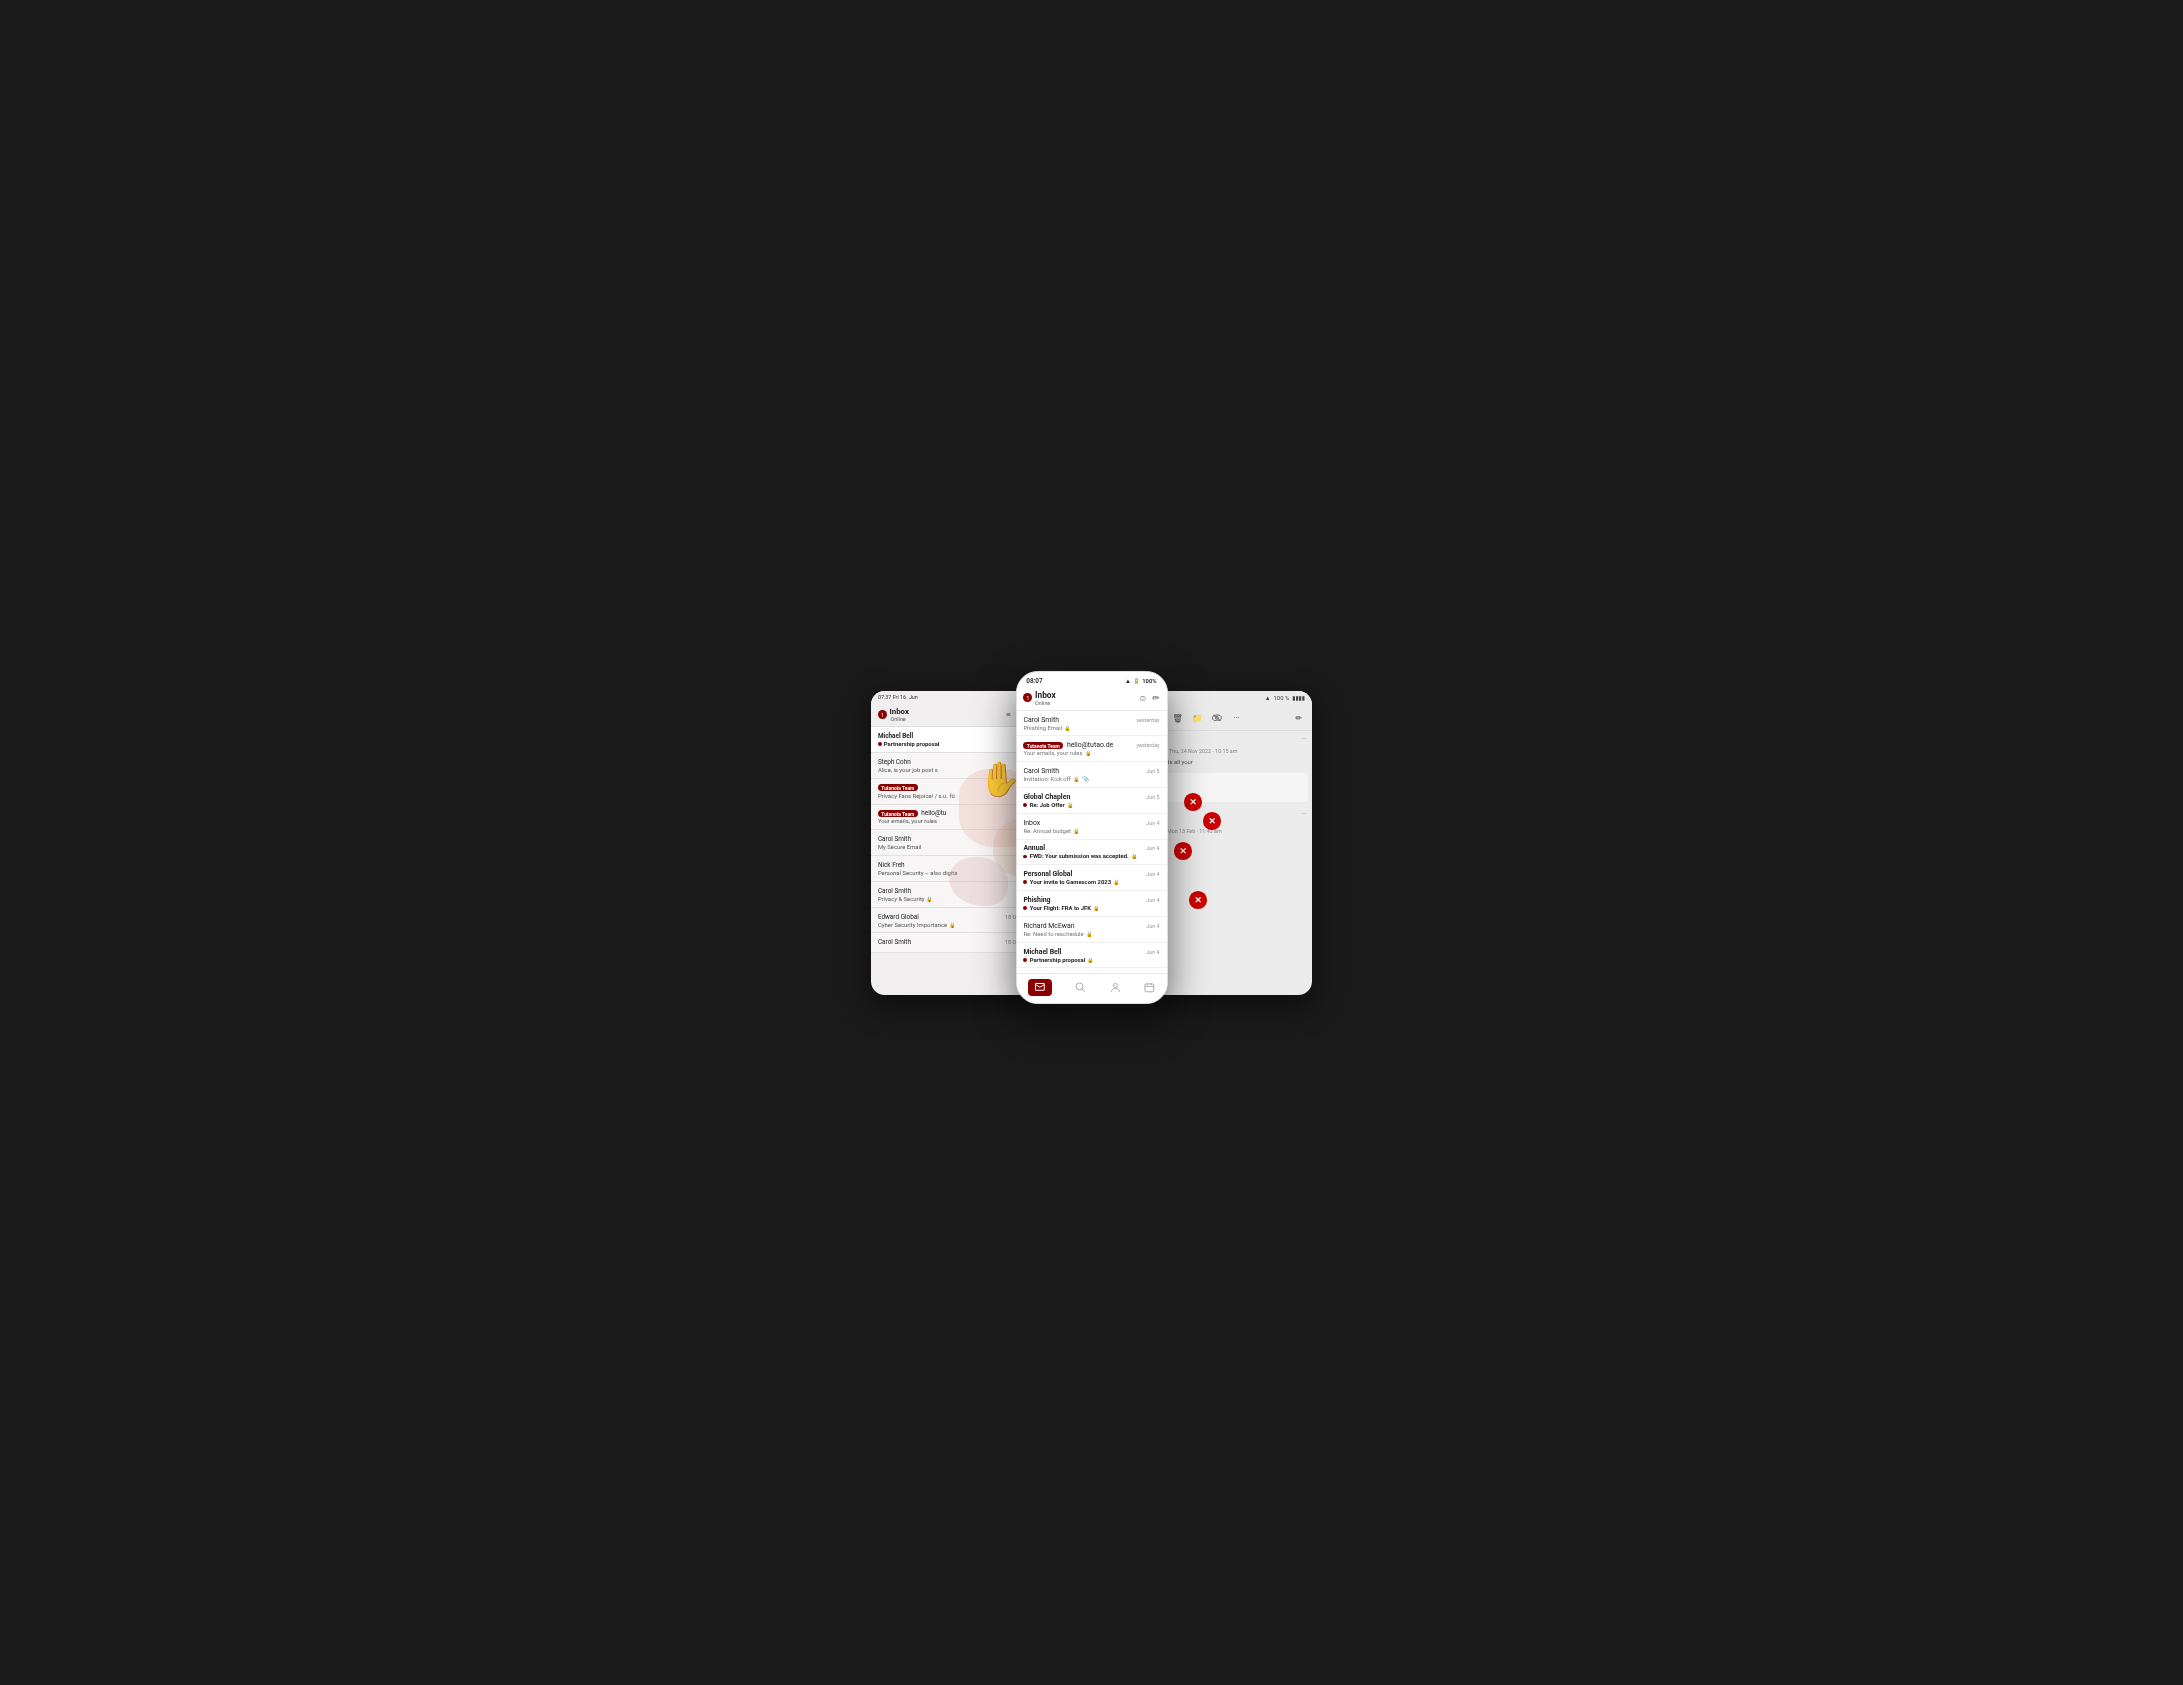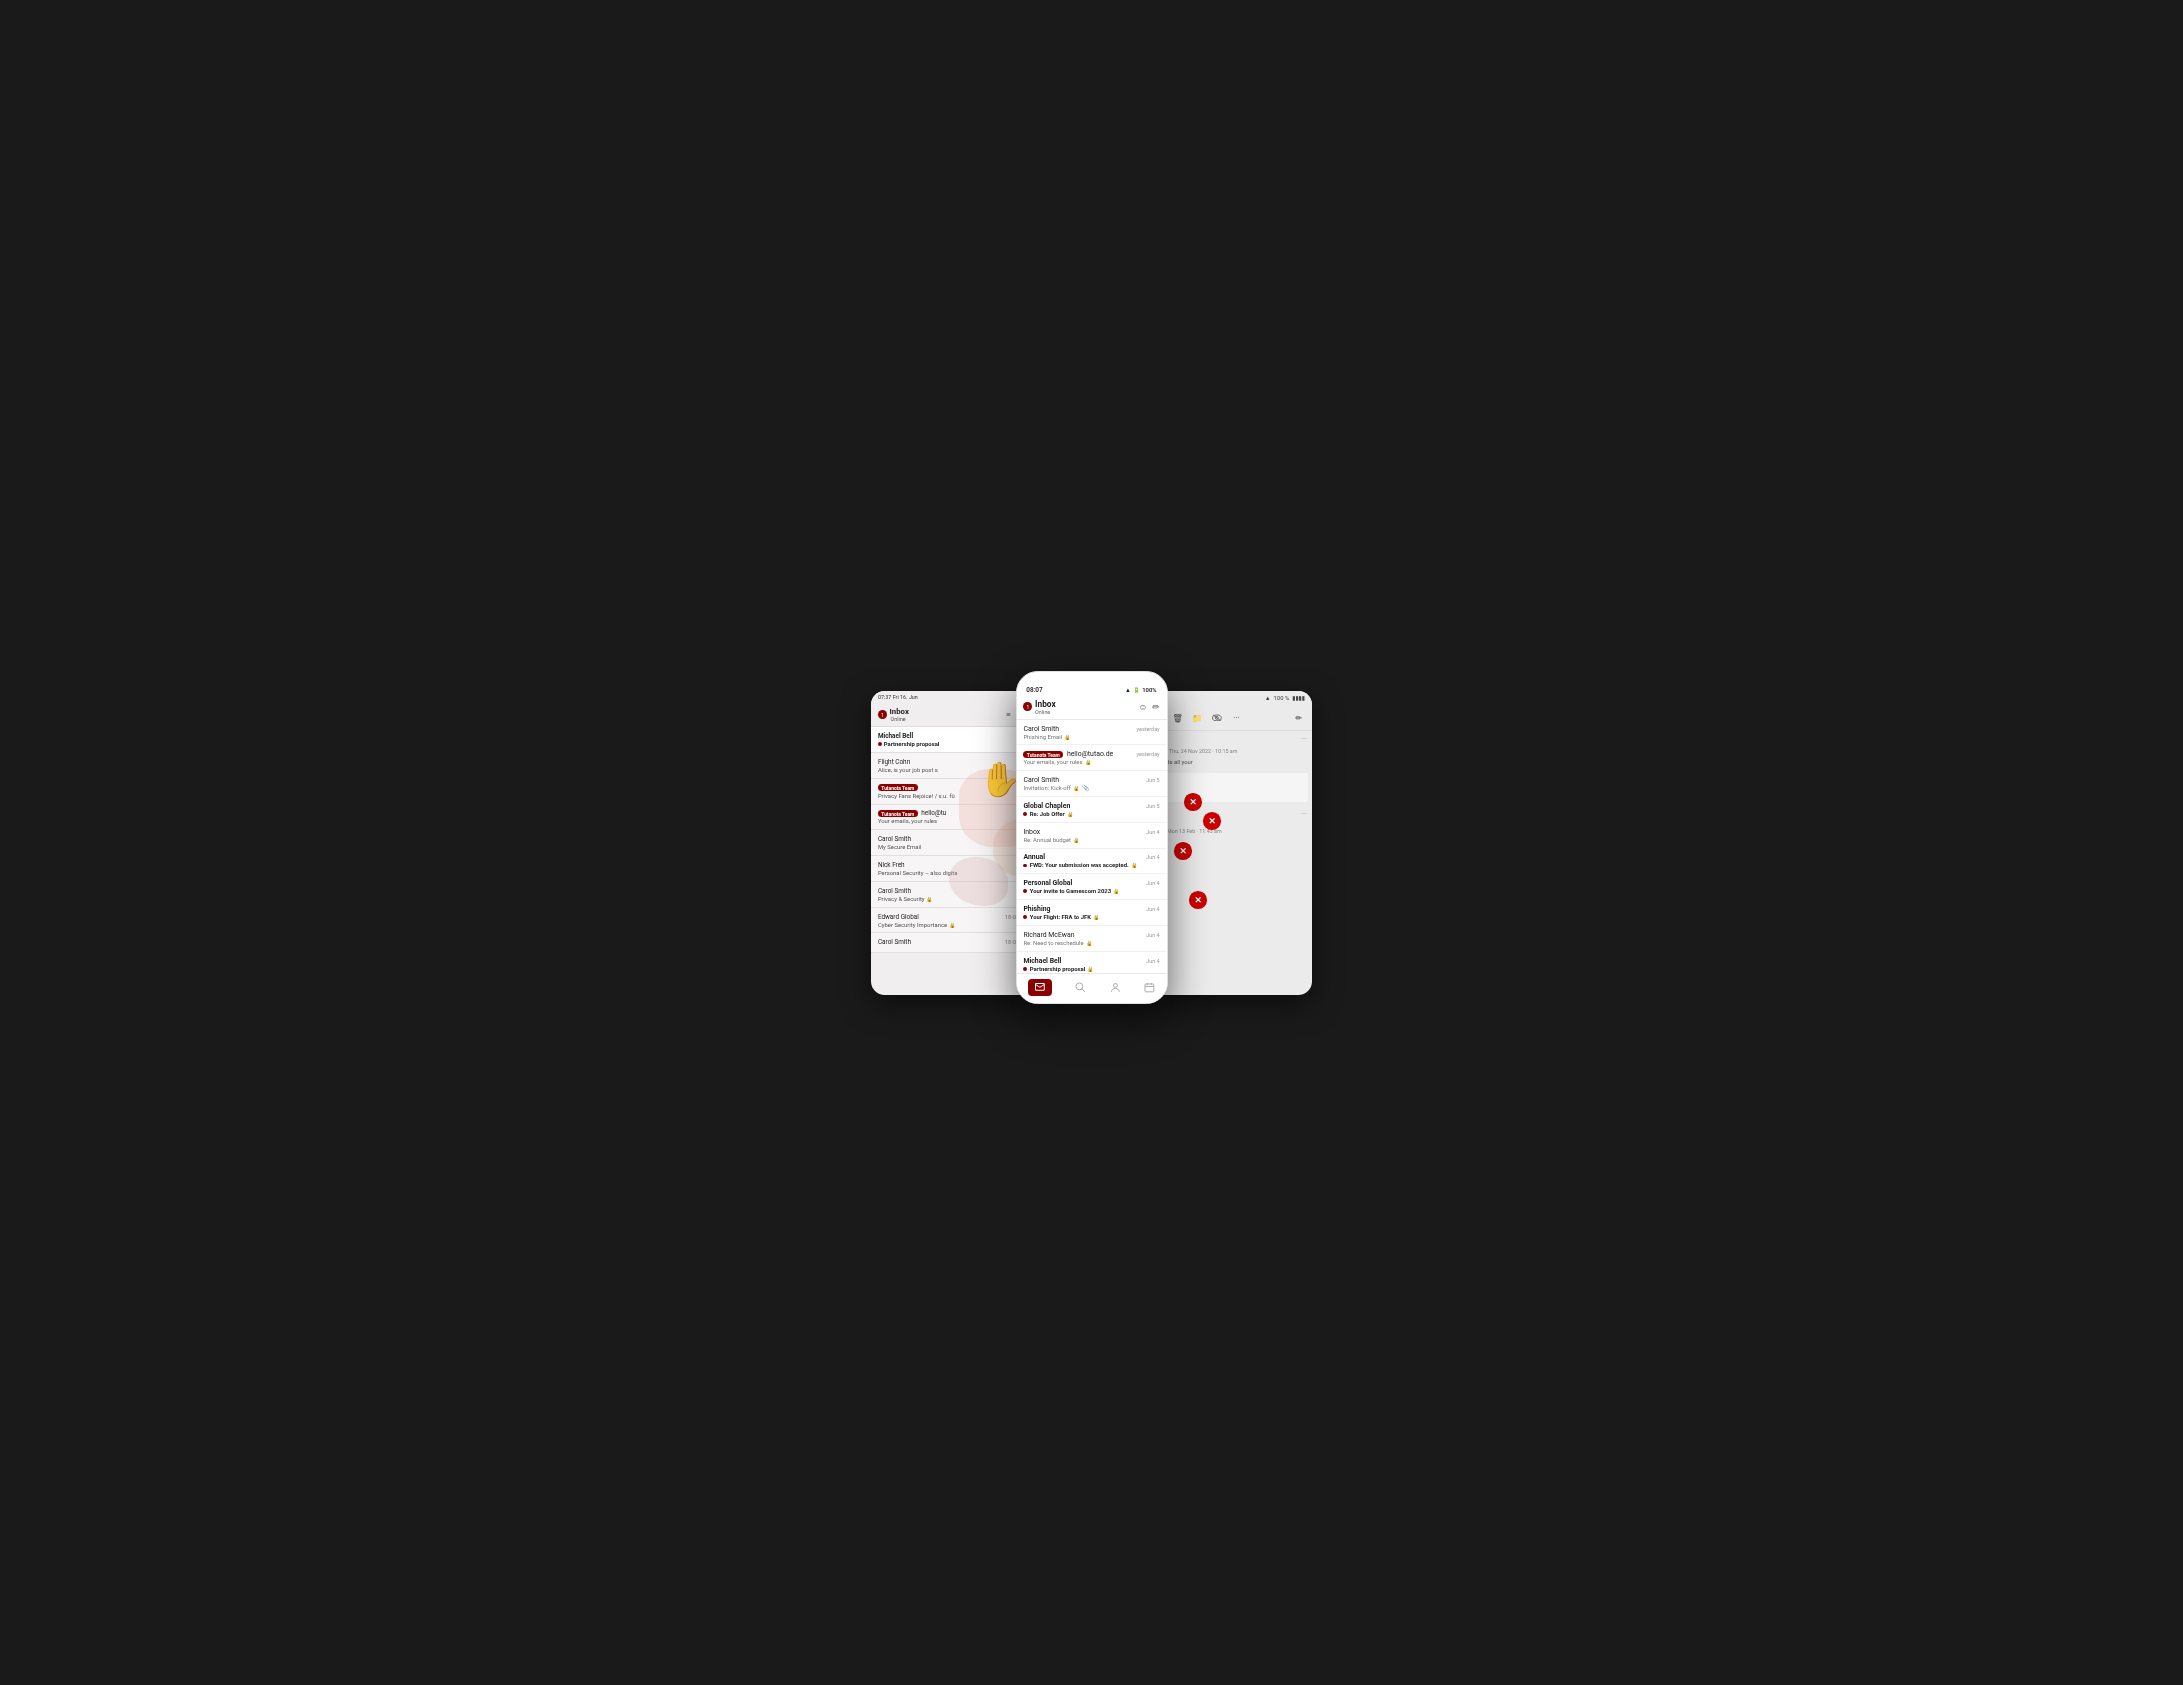--- a/index.html
+++ b/index.html
@@ -144,21 +144,20 @@
       border: 1px solid #e0e0e0;
     }
     .phone-center .status-bar {
       display: flex;
       justify-content: space-between;
       align-items: center;
       padding: 4.9px 9.8px 2px;
       font-size: 6.4px;
       font-weight: 600;
       color: #222;
-      margin-top: 9px;
     }
     .phone-center .status-right {
       display: flex;
       align-items: center;
       gap: 2px;
       font-size: 5.9px;
     }
     .phone-center .header {
       display: flex;
       align-items: center;
@@ -403,21 +402,21 @@
           <span class="sender bold">Michael Bell</span>
           <span class="date">3 Ju</span>
         </div>
         <div class="subject bold">
           <span class="dot-unread"></span>Partnership proposal
         </div>
       </div>
 
       <div class="email-item read">
         <div class="row1">
-          <span class="sender">Flight Cohn</span>
+          <span class="sender">Steph Cohn</span>
         </div>
         <div class="subject">Alice, is your job post s</div>
       </div>
 
       <div class="email-item read">
         <div class="row1">
           <span class="sender">
             <span class="tag-pill">Tutanota Team</span>
           </span>
         </div>

